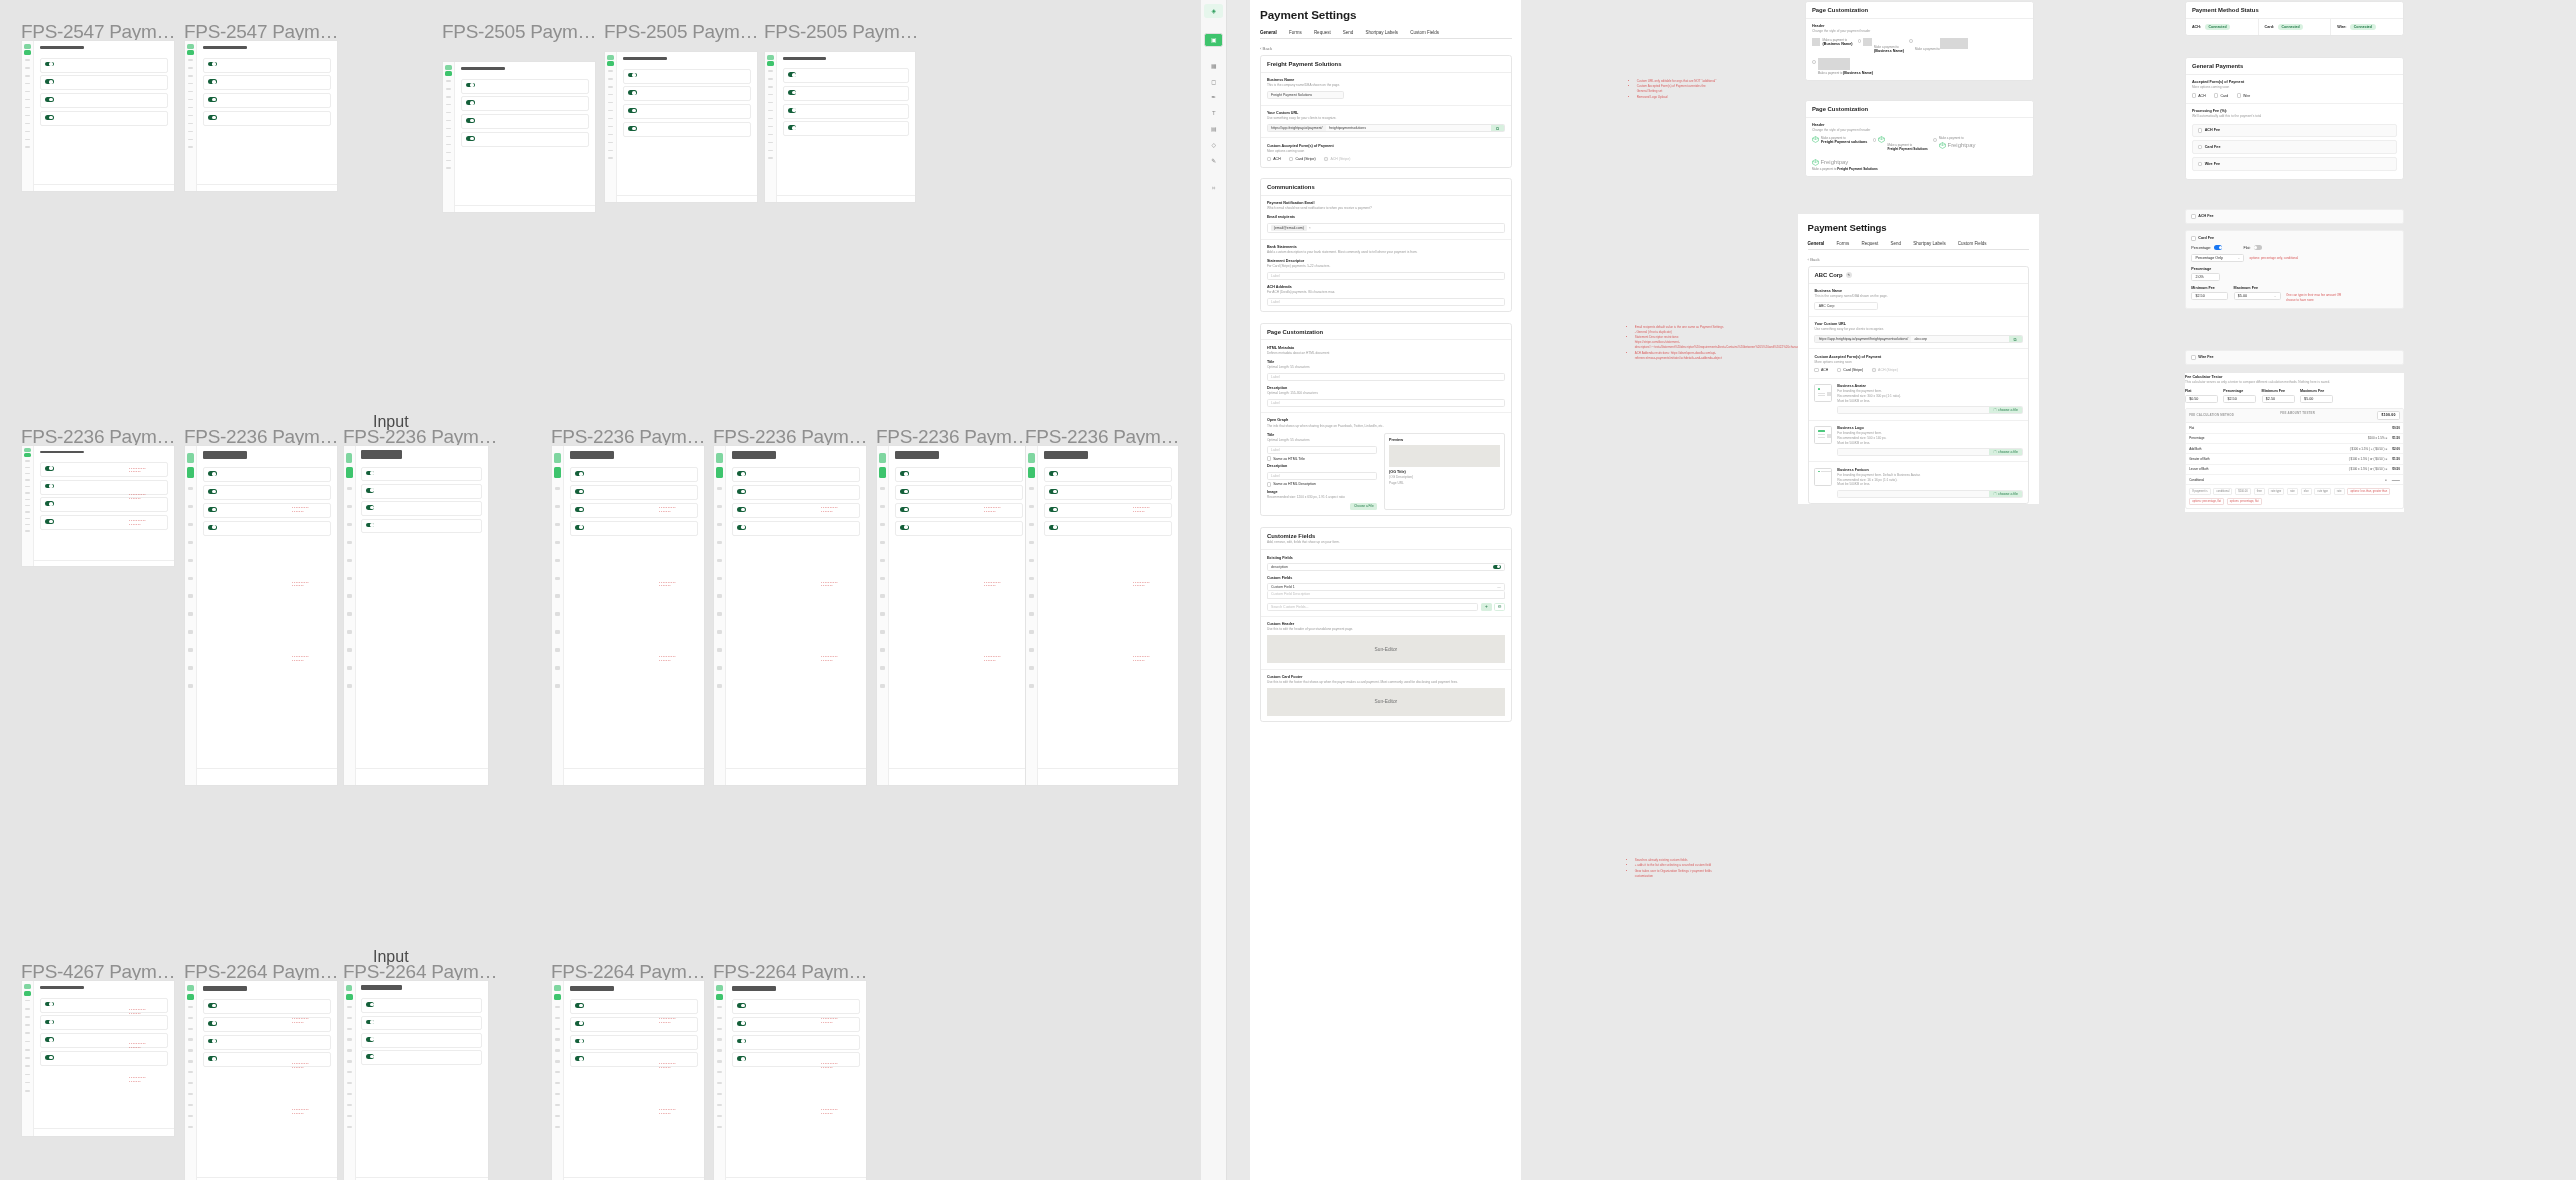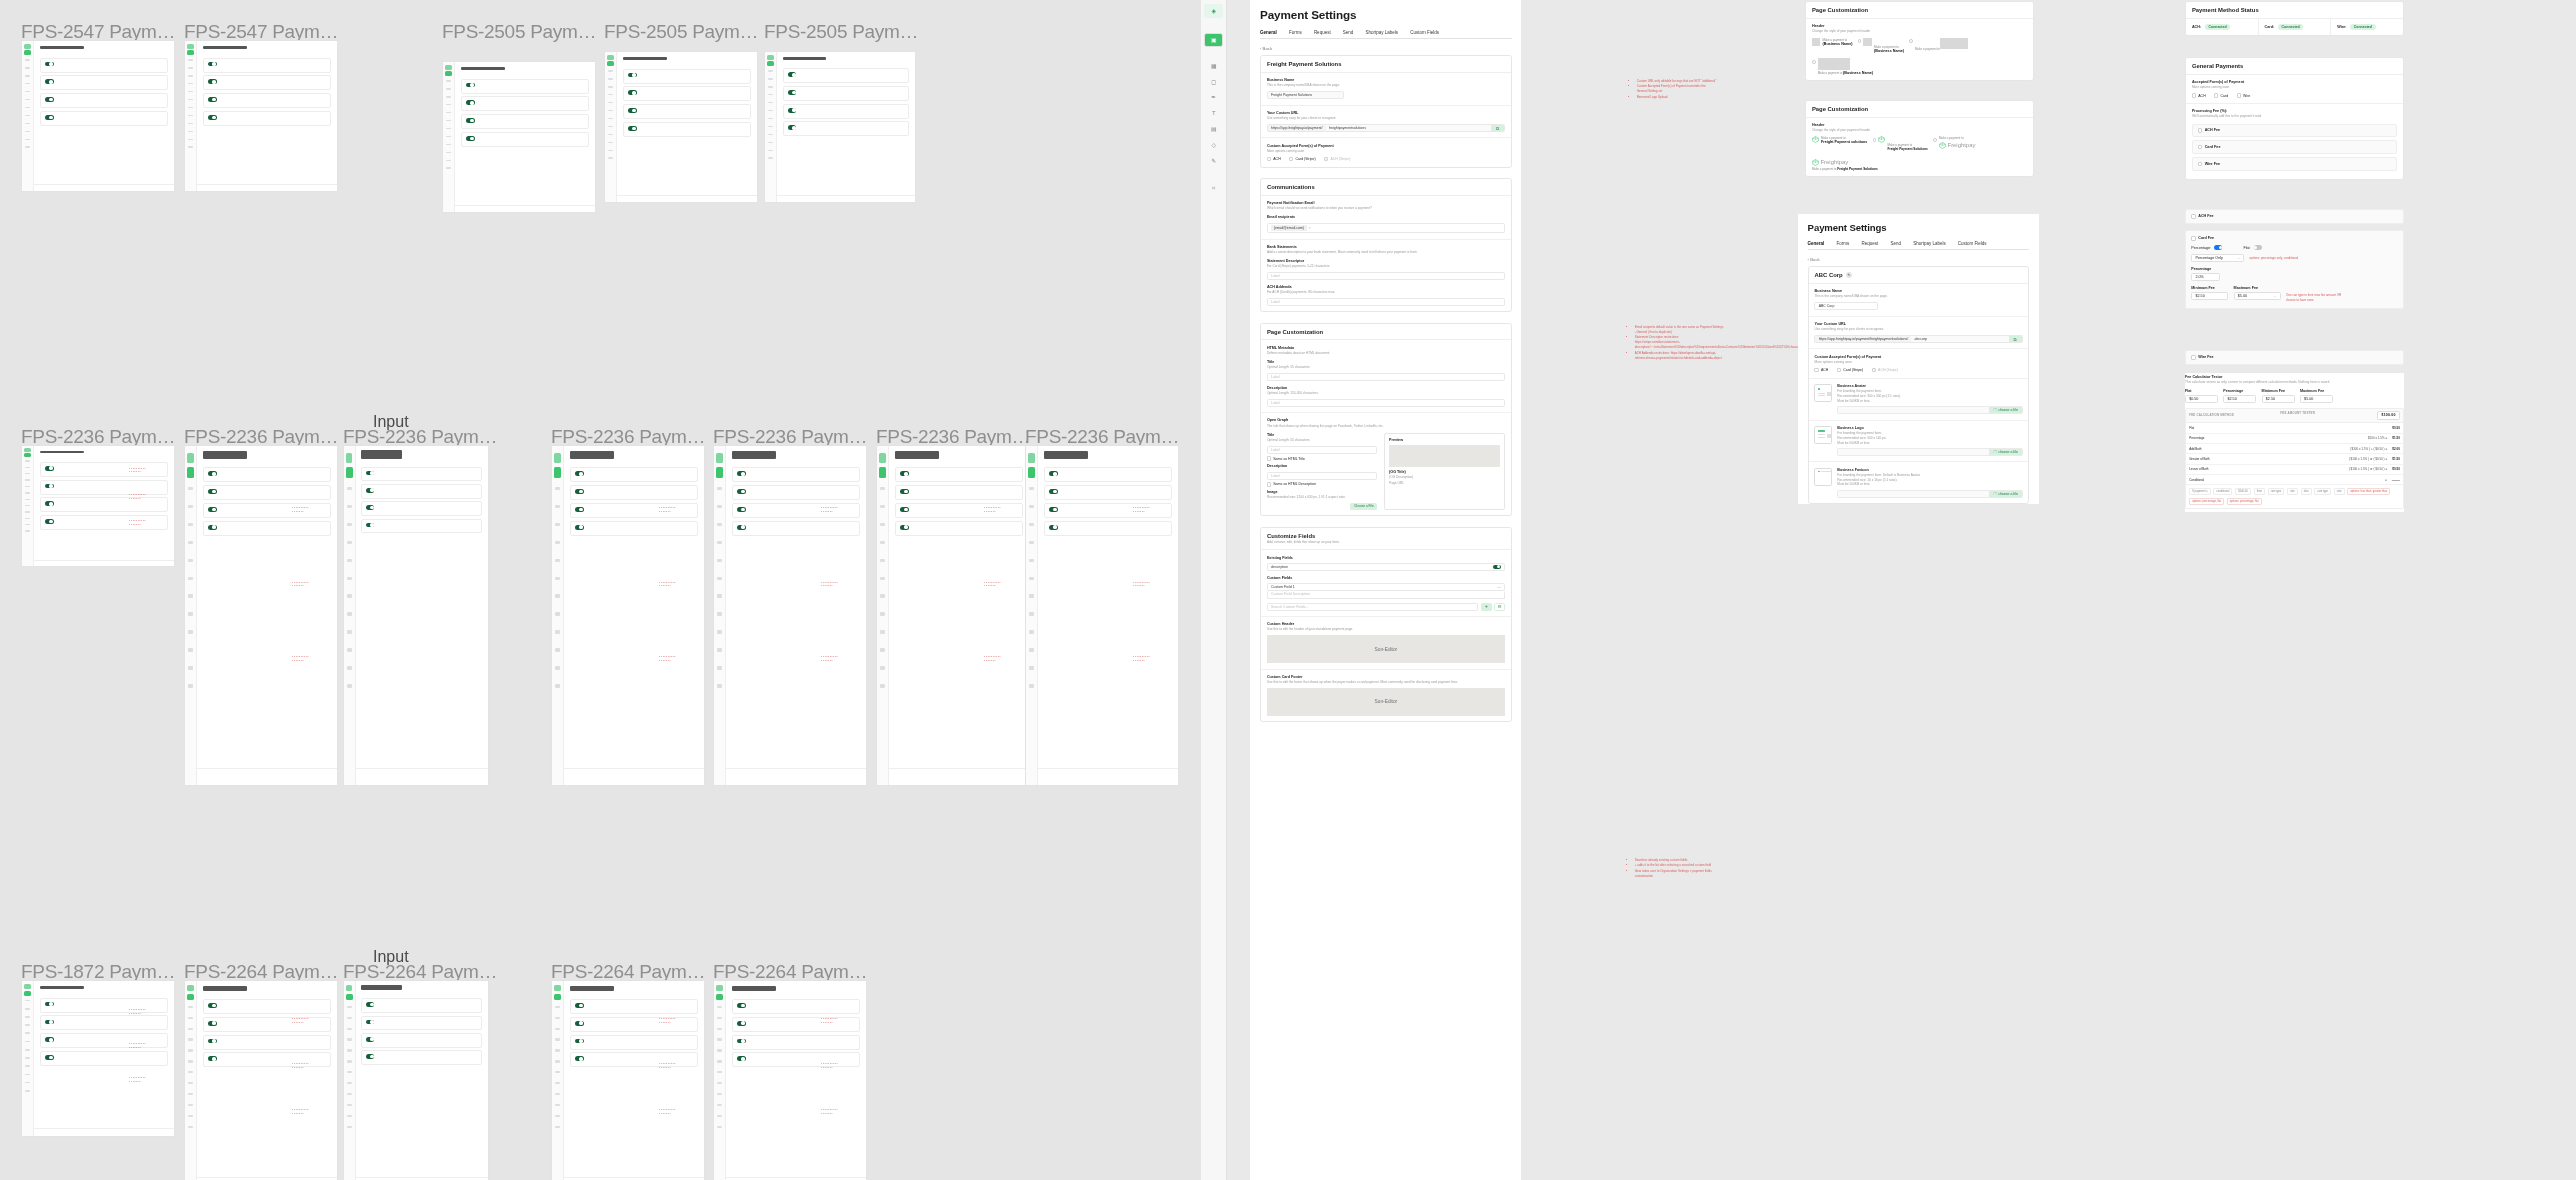--- a/index.html
+++ b/index.html
@@ -967,21 +967,21 @@
               <div class="mini-line" style="width:55%;margin-top:1.6px"></div>
             </div>
           </div>
           <div class="mini-foot"></div>
           <div class="mini-annot" style="right:2.1px; top:18%; width:28%;">• • • • • • • • • •<br>• • • • • • •</div>
           <div class="mini-annot" style="right:2.1px; top:40%; width:28%;">• • • • • • • • • •<br>• • • • • • •</div>
           <div class="mini-annot" style="right:2.1px; top:62%; width:28%;">• • • • • • • • • •<br>• • • • • • •</div>
         </div>
       </div>
       <div class="frame" style="left: 21px; top: 961px;">
-        <div class="frame-title">FPS-1872 Paym…</div>
+        <div class="frame-title">FPS-4267 Paym…</div>
       </div>
       <div class="frame" style="left: 21px; top: 980px;">
         <div class="frame-body" style="width:154px;height:157px;">
           <div class="mini-rail">
             <span class="logo"></span>
             <span class="act"></span>
             <i style="top:12%"></i>
             <i style="top:17.3%"></i>
             <i style="top:22.6%"></i>
             <i style="top:27.9%"></i>

